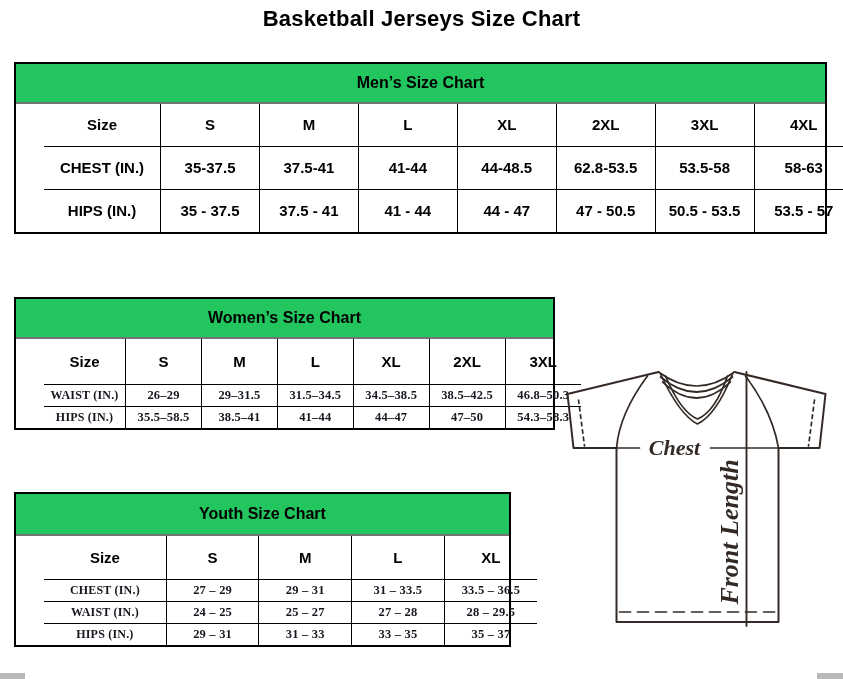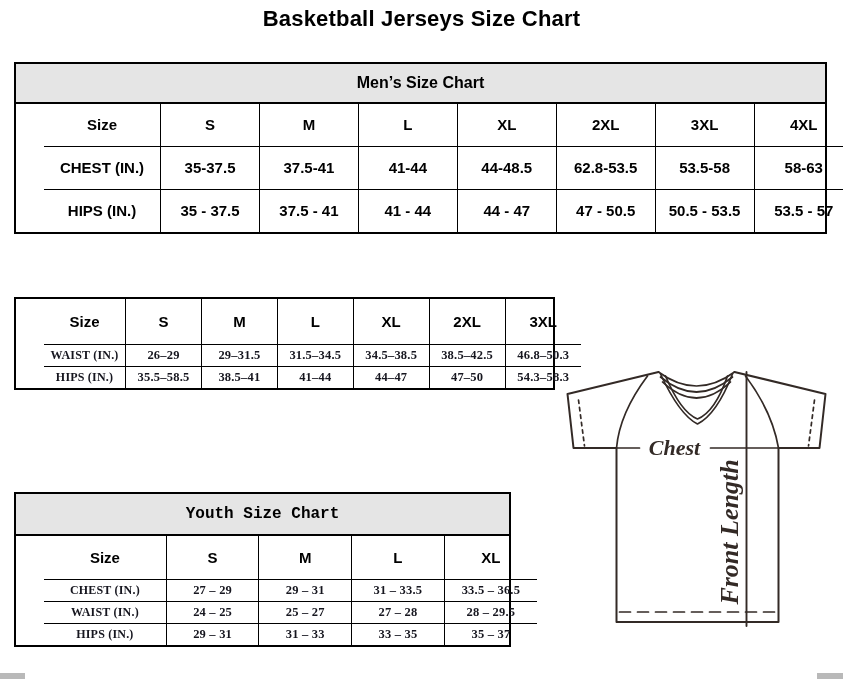--- a/index.html
+++ b/index.html
@@ -7,29 +7,29 @@
     width:843px; height:679px; position:relative; background:#ffffff;
     font-family:"Liberation Sans", sans-serif; overflow:hidden; color:#000;
   }
   .page-title {
     position:absolute; top:6px; left:0; width:843px; text-align:center;
     font-size:22px; font-weight:bold; letter-spacing:0.2px;
   }
   .chart { position:absolute; border:2px solid #000; box-sizing:border-box; background:#fff; }
   .chart-title {
     display:flex; align-items:center; justify-content:center;
-    background:#e5e5e5; border-bottom:2px solid #000000;
+    background:#22c55e; border-bottom:2px solid #737373;
     font-weight:bold; font-size:16px;
   }
   .mens   { left:14px; top:62px;  width:813px; }
   .womens { left:14px; top:297px; width:541px; }
   .youth  { left:14px; top:492px; width:497px; }
   .mens .chart-title   { height:38px; }
   .womens .chart-title { height:38px; }
-  .youth .chart-title  { height:40px;font-family:Liberation Mono, monospace; }
+  .youth .chart-title  { height:40px; }
 
   table { width:100%; border-collapse:collapse; border-style:hidden; table-layout:fixed;margin-left:28px; }
   th, td {
     border:1.5px solid #000; text-align:center; vertical-align:middle;
     padding:0; font-weight:bold; overflow:hidden; white-space:nowrap;
   }
   .mens th, .mens td { font-size:15px; }
   .mens thead tr { height:42px; }
   .mens tbody tr { height:43px; }
   .mens th:first-child, .mens td:first-child { width:14.35%; }
@@ -97,20 +97,21 @@
           <td>44 - 47</td>
           <td>47 - 50.5</td>
           <td>50.5 - 53.5</td>
           <td>53.5 - 57</td>
         </tr>
       </tbody>
     </table>
 </div>
 
 <div class="chart womens">
+  <div class="chart-title">Women’s Size Chart</div>
   <table>
       <thead>
         <tr>
           <th>Size</th>
           <th>S</th>
           <th>M</th>
           <th>L</th>
           <th>XL</th>
           <th>2XL</th>
           <th>3XL</th>

